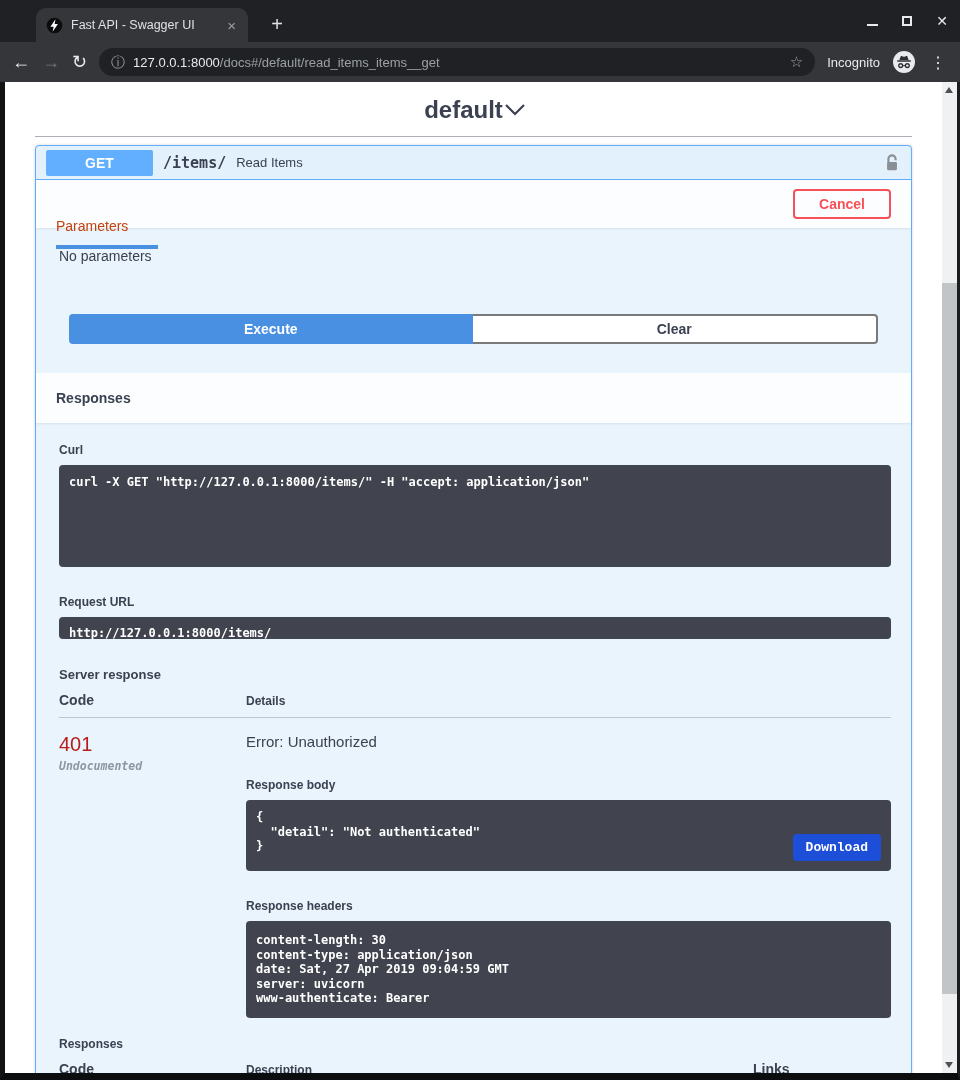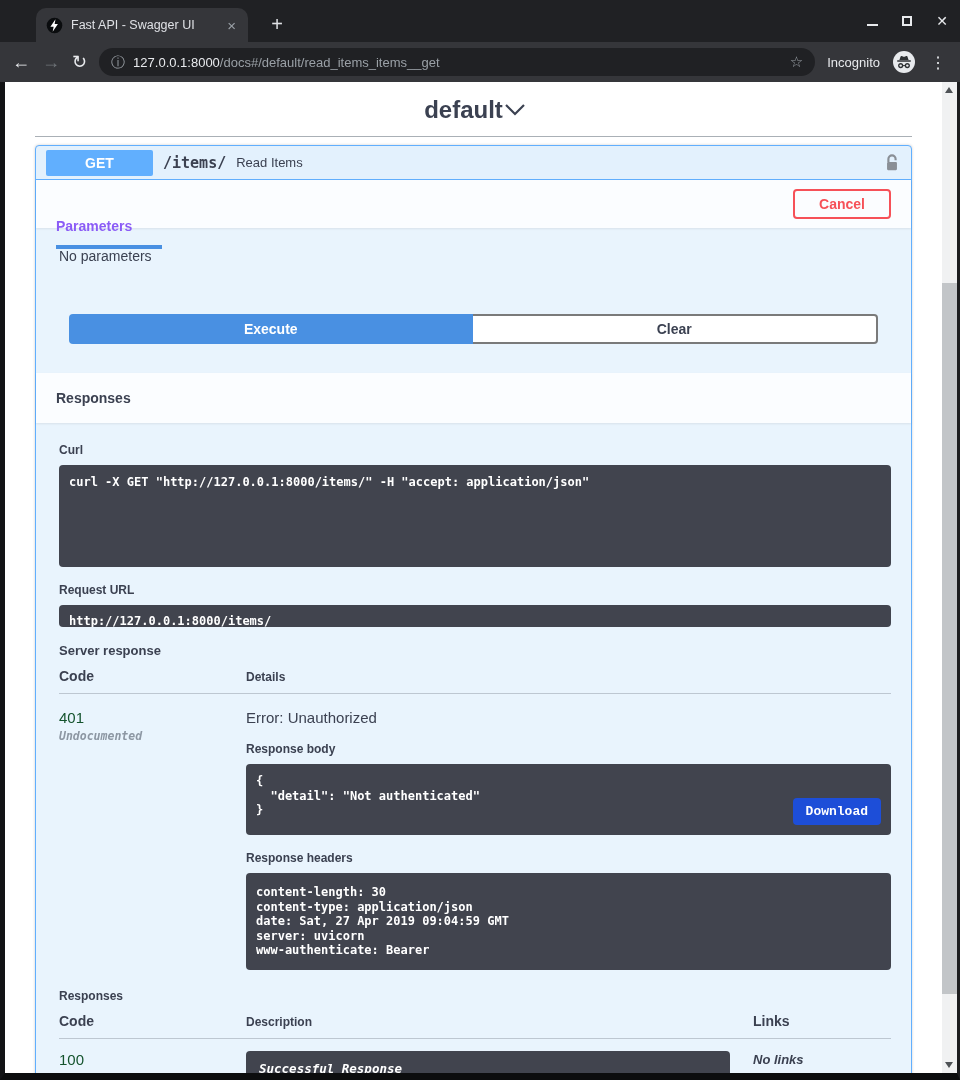--- a/index.html
+++ b/index.html
@@ -51,21 +51,21 @@
                      border-bottom:1px solid #61affe; background:rgba(97,175,254,.04); }
   .method-badge { width:107px; height:26px; background:#61affe; border-radius:2px; color:#fff;
                   font-weight:bold; font-size:14px; display:flex; align-items:center; justify-content:center; }
   .op-path { font-family:"DejaVu Sans Mono", monospace; font-weight:bold; font-size:15px; color:#3b4151; }
   .op-summary { font-size:13px; color:#3b4151; }
   .spacer { flex:1; }
   .lock-ic { width:18px; height:20px; }
 
   .sec-header { background:rgba(255,255,255,.82); padding:0 20px; height:48px; display:flex;
                 align-items:center; justify-content:space-between; box-shadow:0 1px 2px rgba(0,0,0,.08); }
-  .tab-item { font-size:14px; font-weight:bold; color:#8b5cf6; padding:15px 30px 11px 0;
+  .tab-item { font-size:14px; font-weight:normal; color:#c2410c; padding:15px 30px 11px 0;
               border-bottom:4px solid #4990e2;margin-top:44px; }
   .cancel-btn { border:2px solid #f65158; color:#f65158; background:transparent; font-weight:bold;
                 font-size:14px; padding:5px 24px; border-radius:4px; font-family:inherit; }
 
   .no-params { padding:20px 20px 34px 23px; font-size:14px; color:#3b4151; }
 
   .execute-row { padding:16px 20px 29px 20px; }
   .btn-group { display:flex; height:30px; margin:0 13px; }
   .execute-btn { flex:1; background:#4990e2; color:#fff; font-weight:bold; font-size:14px;
                  border:none; border-radius:4px 0 0 4px; font-family:inherit; }
@@ -74,31 +74,31 @@
 
   .responses-hdr { background:rgba(255,255,255,.82); padding:17px 20px; font-size:14px; font-weight:bold;
                    box-shadow:0 1px 2px rgba(0,0,0,.08); }
   .responses-inner { padding:20px 20px 40px 23px; }
 
   .blk-label { font-size:12px; font-weight:bold; color:#3b4151; }
   .code-block { background:#41444e; border-radius:4px; padding:10px; color:#fff;
                 font-family:"DejaVu Sans Mono", monospace; font-weight:bold; font-size:12px;
                 line-height:14.5px; white-space:pre; overflow:hidden; }
   .curl-block { margin-top:8px; min-height:102px; }
-  .mt16 { margin-top:16px; }
+  .mt16 { margin-top:28px; }
   .url-block { margin-top:8px; height:22px; padding:9px 10px; }
 
   .sr-table { margin-top:10px; }
   .thead { display:flex; border-bottom:1px solid rgba(59,65,81,.25); padding-bottom:9px; align-items:baseline; }
   .col-code { width:187px; font-size:14px; font-weight:bold; }
   .col-flex { flex:1; font-size:12px; font-weight:bold; }
   .col-links { width:138px; font-size:14px; font-weight:bold; }
   .trow { display:flex; padding-top:15px; }
   .cell-code { width:187px; }
-  .code-val { font-size:15px; color:#14532d; }
+  .code-val { font-size:20px; color:#b91c1c; }
   .undoc { margin-top:3px; font-family:"DejaVu Sans Mono", monospace; font-style:italic; font-weight:bold;
            font-size:11.5px; color:#8d97a3; }
   .cell-details { flex:1; min-width:0; }
   .error-text { font-size:15px; color:#3b4151; }
   .body-block { position:relative; margin-top:8px; min-height:71px; }
   .download-btn { position:absolute; right:10px; bottom:10px; background:#1d4ed8; color:#fff;
                   border:none; border-radius:4px; font-weight:bold; font-size:13px; padding:6px 13px;
                   font-family:Liberation Mono, monospace; }
   .headers-block { margin-top:8px; padding:12px 10px; }
 

